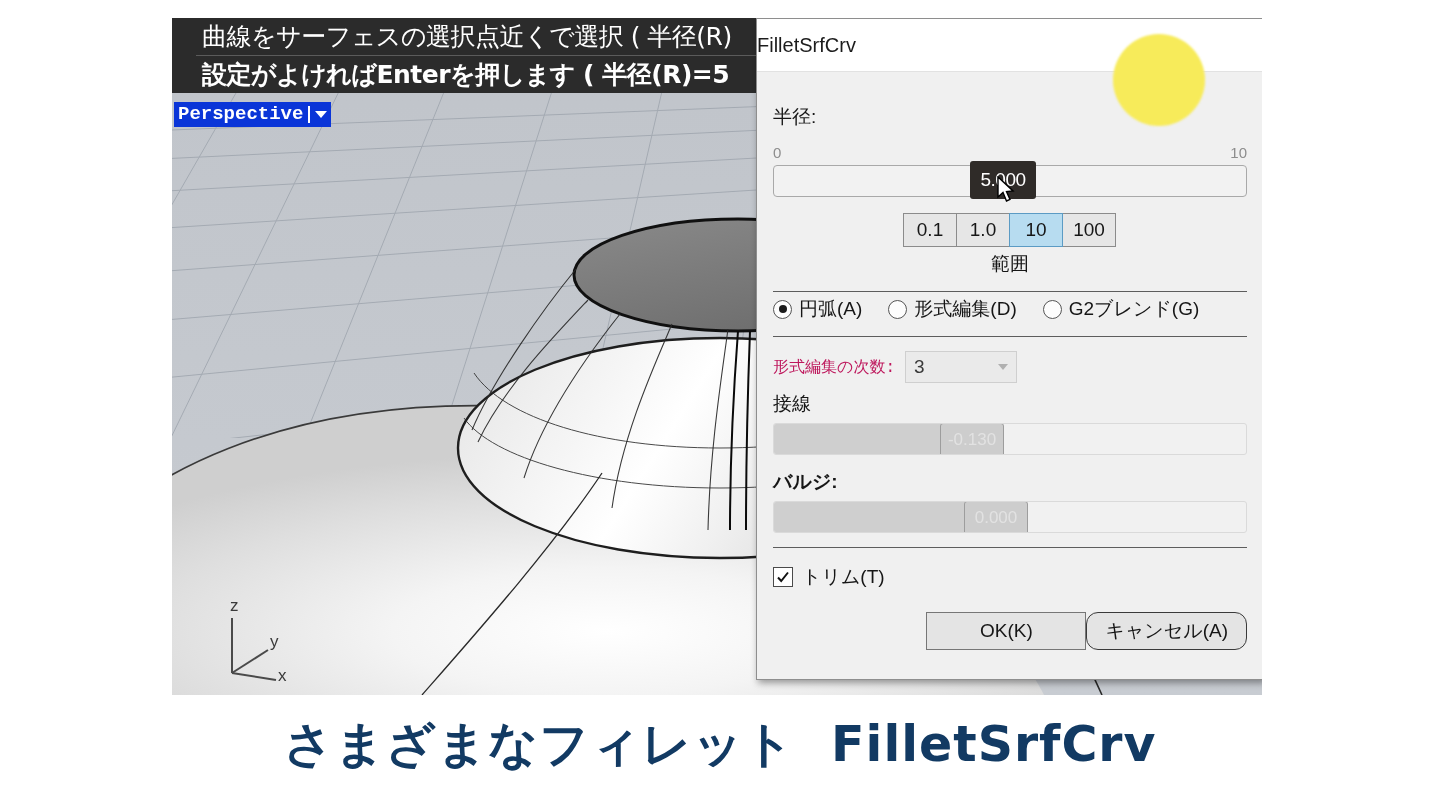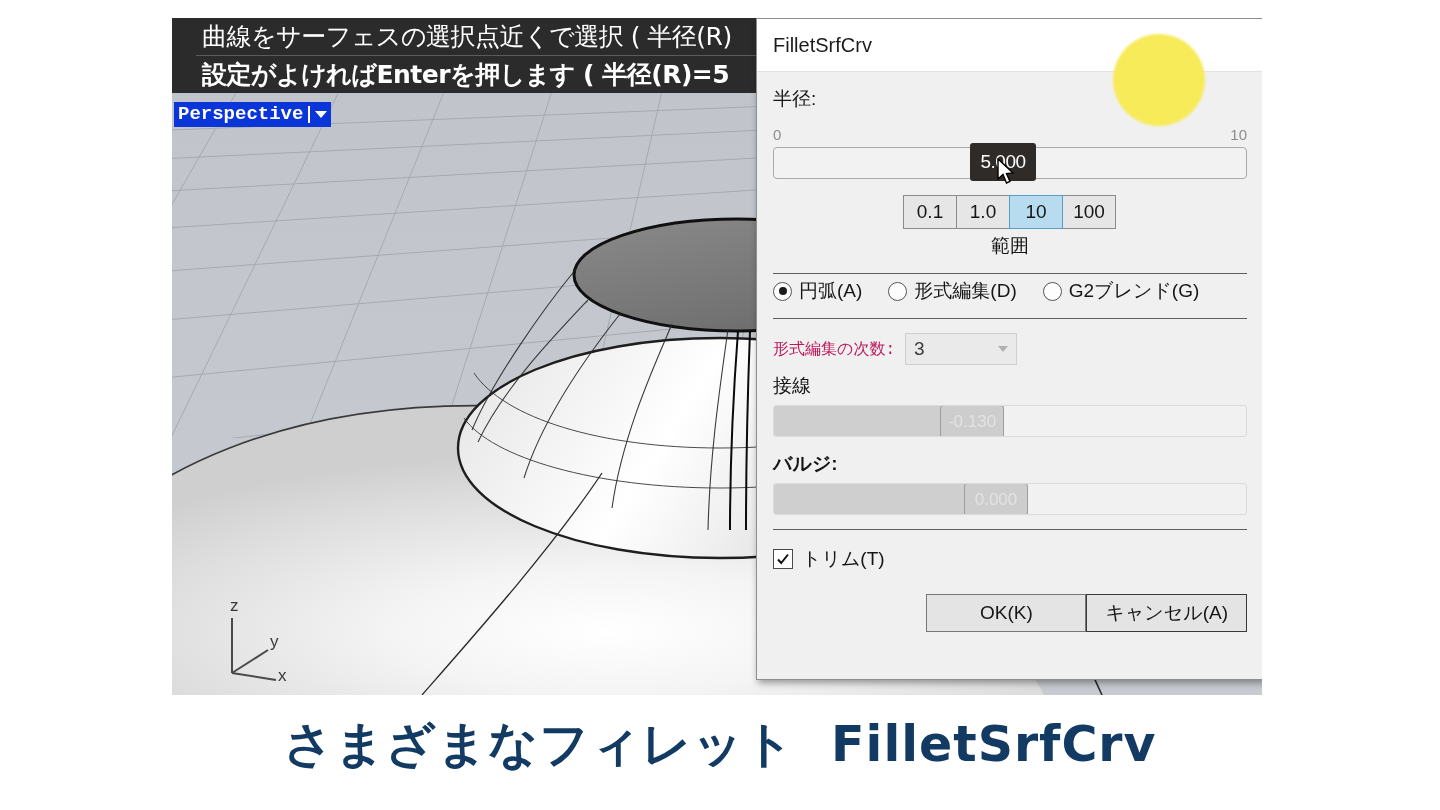--- a/index.html
+++ b/index.html
@@ -59,26 +59,26 @@
 
   
   .dialog{
     position:absolute;left:584px;top:0px;width:506px;height:660px;
     background:#f0f0f0;border:1px solid #8e8e8e;
     box-shadow:2px 3px 7px rgba(0,0,0,.38);
     z-index:20;font-family:"Liberation Sans",sans-serif;
   }
   .dlg-title{
     height:52px;background:#ffffff;border-bottom:1px solid #e2e2e2;
-    display:flex;align-items:center;padding-left:16px;
+    display:flex;align-items:center;
     font-size:20px;color:#1c1c1c;
   }
   .dlg-body{padding:0 16px;position:relative;}
 
-  .lbl{font-size:19px;color:#161616;margin-top:14px;}
+  .lbl{font-size:19px;color:#161616;margin-top:32px;}
 
   .minmax{display:flex;justify-content:space-between;font-size:15px;color:#8d8d8d;margin-top:14px;}
 
   .slider{
     position:relative;height:30px;background:#f2f2f2;
     border:1px solid #a9a9a9;border-radius:4px;margin-top:4px;
   }
   .thumb{
     position:absolute;top:-5px;height:38px;width:66px;
     background:#2f2b28;border-radius:3px;color:#ffffff;
@@ -136,21 +136,21 @@
   }
   .chk svg{display:block;}
 
   .btnrow{display:flex;justify-content:flex-end;gap:0;margin-top:22px;}
   .btn{
     height:36px;padding:0 18px;background:#e4e4e4;
     border:1px solid #767676;color:#161616;font-size:19px;
     display:flex;align-items:center;justify-content:center;
   }
   .btn.ok{min-width:122px;}
-  .btn.cancel{border-color:#3a3a3a;}
+  .btn.cancel{border-color:#3a3a3a;border-radius:12px;}
 
   .yellow{
     position:absolute;left:356px;top:15px;width:92px;height:92px;
     border-radius:50%;background:#f7eb5a;z-index:40;
     filter:blur(1.2px);
   }
 
   
   .caption{
     position:absolute;left:0;top:712px;width:1440px;text-align:center;

